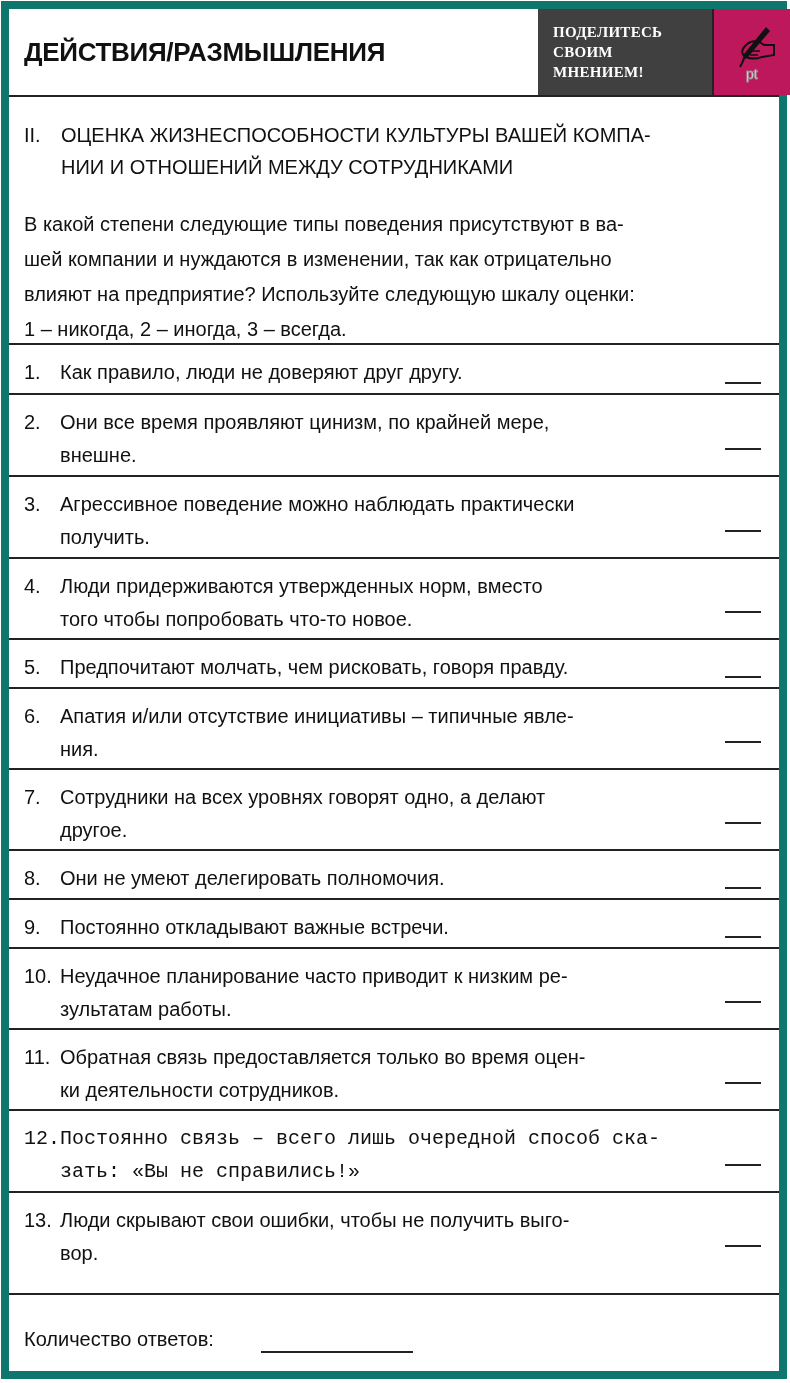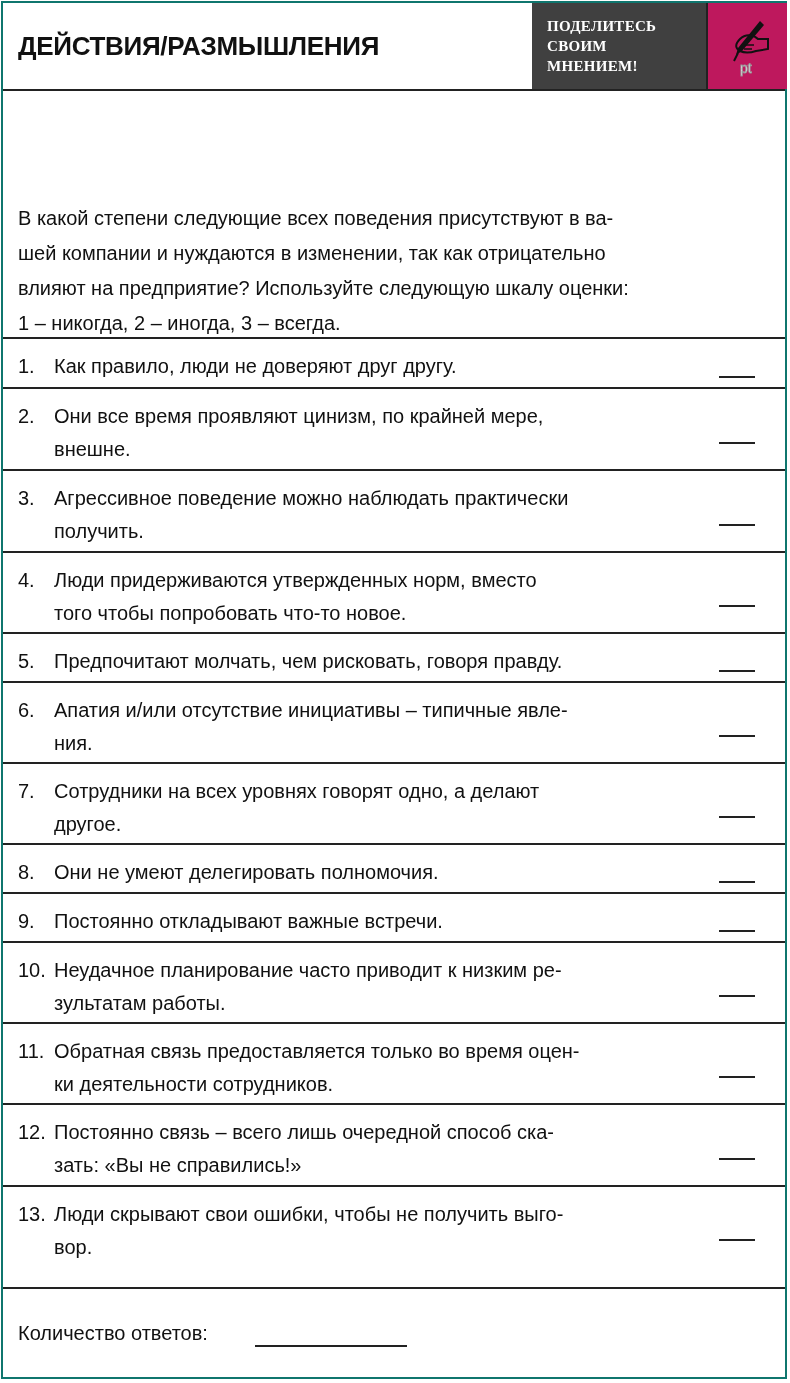--- a/index.html
+++ b/index.html
@@ -2,21 +2,21 @@
 <html><head>
   <meta charset="utf-8">
   <style>
     html, body { margin: 0; padding: 0; background: #ffffff; }
     body {
       width: 790px; height: 1383px; position: relative; overflow: hidden;
       font-family: "Liberation Sans", sans-serif; color: #111;
     }
     .sheet {
       position: absolute; left: 1px; top: 1px; width: 786px; height: 1378px;
-      border: 2px solid #0f766e; box-sizing: border-box;
+      border: 8px solid #0f766e; box-sizing: border-box;
     }
     .header {
       position: absolute; left: 0; top: 0; width: 100%; height: 88px;
       border-bottom: 2px solid #222; box-sizing: border-box;
     }
     .header-title {
       position: absolute; left: 15px; top: 28px;
       font-size: 26px; font-weight: bold; letter-spacing: -0.3px; color: #111;
     }
     .share-box {
@@ -90,22 +90,27 @@
         <path d="M40 4 L44 8 L22 34 L16 38 L18 31 Z" fill="#111"></path>
         <path d="M14 44 L18 36" stroke="#111" stroke-width="2" fill="none"></path>
         <path d="M20 22 C26 16 34 18 38 22 L48 22 L48 32 L36 34 C30 36 24 36 20 34 C16 32 14 28 20 22 Z" fill="none" stroke="#111" stroke-width="2"></path>
         <path d="M24 28 L34 28 M24 32 L32 32" stroke="#111" stroke-width="1.5"></path>
         <text x="20" y="56" font-size="14" fill="#fff" stroke="#999" stroke-width="0.8" font-family="Liberation Sans, sans-serif">pt</text>
       </svg>
     </div>
   </div>
 
   <div class="section">
+    <div class="section-heading">
+      <span class="roman">II.</span>
+      <span class="htext">ОЦЕНКА ЖИЗНЕСПОСОБНОСТИ КУЛЬТУРЫ ВАШЕЙ КОМПА-</span>
+      <span class="htext">НИИ И ОТНОШЕНИЙ МЕЖДУ СОТРУДНИКАМИ</span>
+    </div>
     <div class="intro">
-      <div>В какой степени следующие всех поведения присутствуют в ва-</div>
+      <div>В какой степени следующие типы поведения присутствуют в ва-</div>
       <div>шей компании и нуждаются в изменении, так как отрицательно</div>
       <div>влияют на предприятие? Используйте следующую шкалу оценки:</div>
       <div>1 – никогда, 2 – иногда, 3 – всегда.</div>
     </div>
   </div>
 
   <div class="row" style="top:336px;height:50px;">
     <span class="num">1.</span>
     <div class="text">
         <div>Как правило, люди не доверяют друг другу.</div>
@@ -193,21 +198,21 @@
 
   <div class="row" style="top:1021px;height:81px;">
     <span class="num">11.</span>
     <div class="text">
         <div>Обратная связь предоставляется только во время оцен-</div>
         <div>ки деятельности сотрудников.</div>
       </div>
     <div class="blank" style="top:52px;"></div>
   </div>
 
-  <div class="row" style="top:1102px;height:82px;">
+  <div class="row" style="top:1102px;height:82px;font-family:Liberation Mono, monospace;">
     <span class="num">12.</span>
     <div class="text">
         <div>Постоянно связь – всего лишь очередной способ ска-</div>
         <div>зать: «Вы не справились!»</div>
       </div>
     <div class="blank" style="top:53px;"></div>
   </div>
 
   <div class="row" style="top:1184px;height:102px;">
     <span class="num">13.</span>

